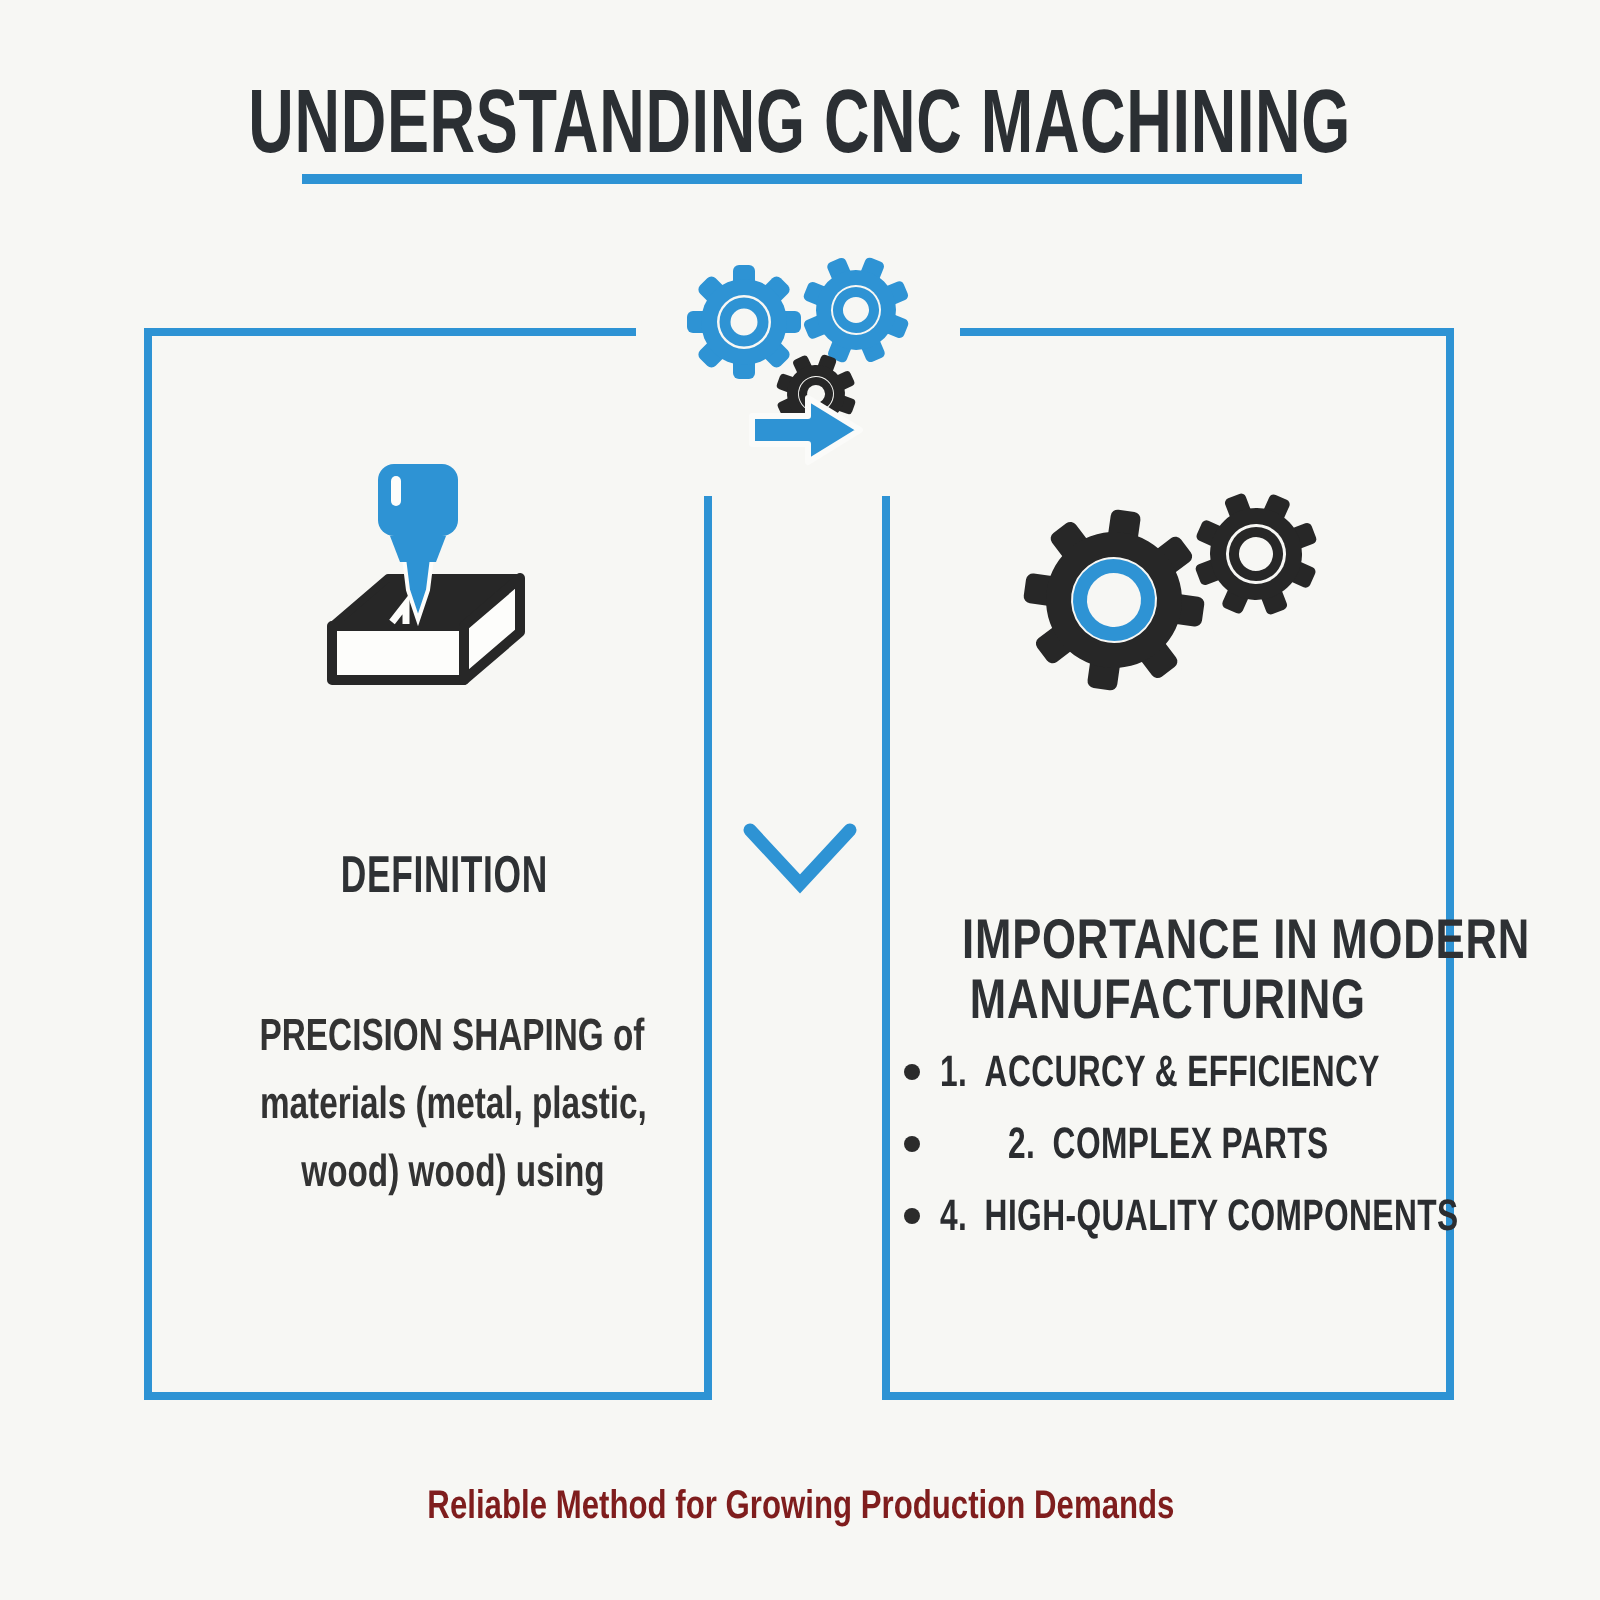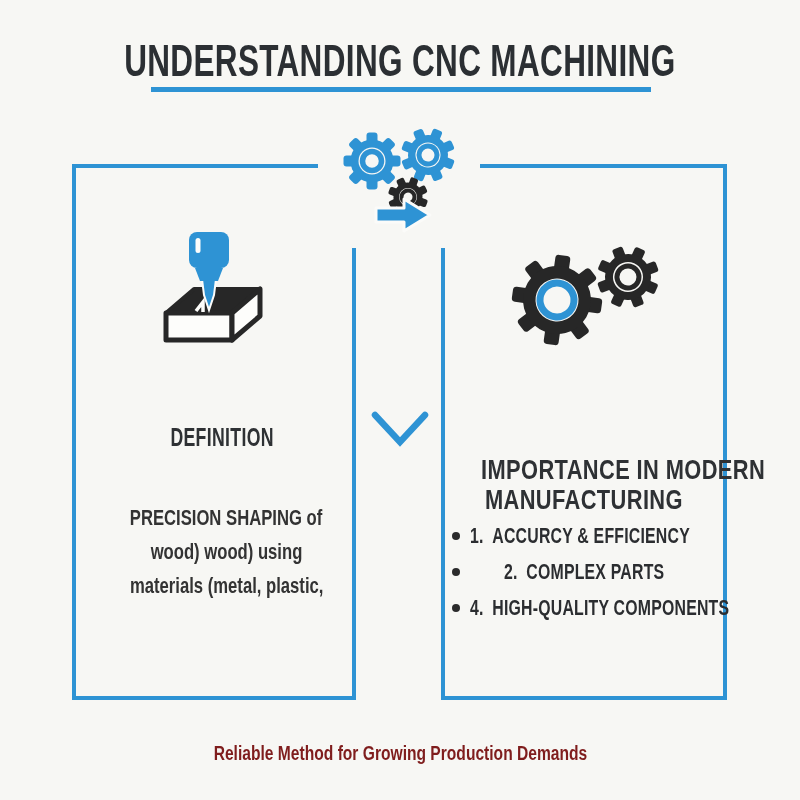--- a/index.html
+++ b/index.html
@@ -145,22 +145,22 @@
         <rect x="37.5" y="14" width="5" height="15" rx="2.5" fill="#fdfdfb"></rect>
       </svg>
     </div>
 
     <div class="abs panel-heading def-heading">
       <span class="cond-def">DEFINITION</span>
     </div>
 
     <div class="abs body-lines">
       <div class="body-line"><span class="cond-body">PRECISION SHAPING of</span></div>
+      <div class="body-line"><span class="cond-body">materials (metal, plastic,</span></div>
       <div class="body-line"><span class="cond-body">wood) wood) using</span></div>
-      <div class="body-line"><span class="cond-body">materials (metal, plastic,</span></div>
     </div>
   </div>
 
   <div class="abs" style="left:371px;top:411px;">
     <svg width="58" height="38" viewBox="0 0 58 38">
       <polyline points="4,4 29,31 54,4" fill="none" stroke="#2e93d4" stroke-width="6.5" stroke-linecap="round" stroke-linejoin="miter"></polyline>
     </svg>
   </div>
 
   <div>

